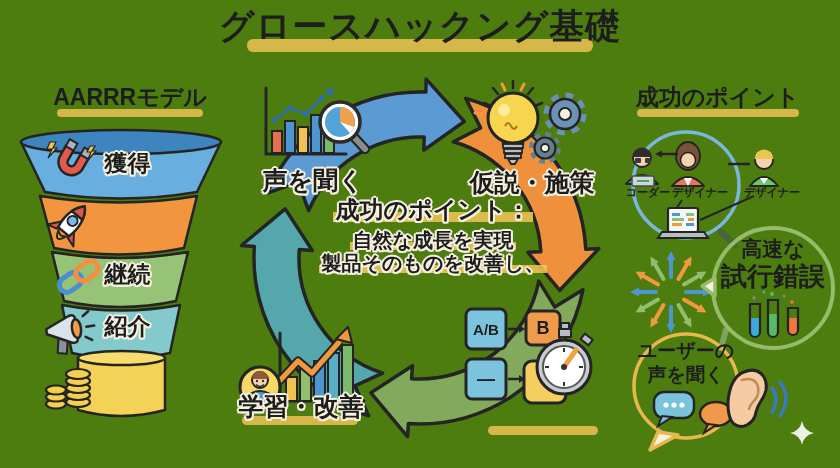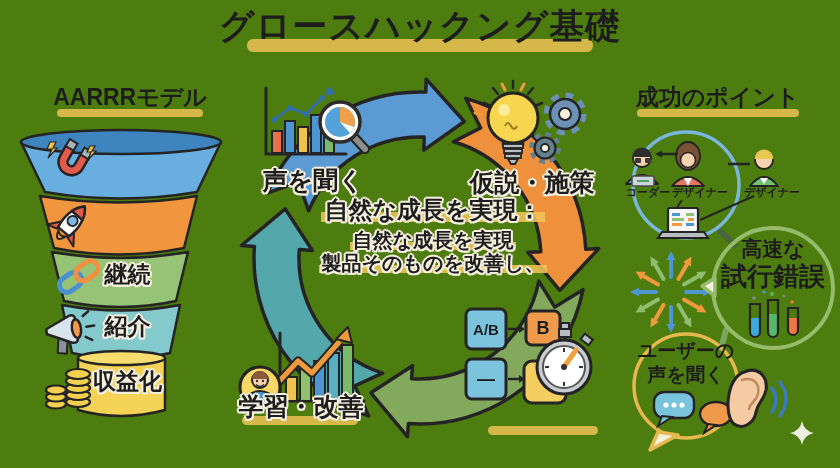--- a/index.html
+++ b/index.html
@@ -36,23 +36,23 @@
       <path d="M6,17 L30,67 Q106,80 182,67 L206,17 Q106,30 6,17 Z" fill="#68aede"></path>
       <ellipse cx="106" cy="17" rx="100" ry="12" fill="#3e85c0"></ellipse>
       <path d="M25,71 Q105,84 182,71 L169,123 Q104,136 39,123 Z" fill="#f2953f"></path>
       <path d="M37,127 Q105,139 173,127 L161,176 Q105,188 49,176 Z" fill="#97c377"></path>
       <path d="M47,180 Q106,191 165,180 L155,228 Q106,239 57,228 Z" fill="#84c9cc"></path>
       <path d="M63,233 L63,285 Q106,297 150,285 L150,233 Q106,243 63,233 Z" fill="#f4d255"></path>
       <ellipse cx="106.5" cy="233" rx="43.5" ry="7" fill="#f7dc6e"></ellipse>
     </g>
   </svg>
 
+  <div class="lbl halo" style="left:70px;top:150px;width:115px;font-size:23px;">獲得</div>
   <div class="lbl halo" style="left:70px;top:261px;width:115px;font-size:23px;">継続</div>
   <div class="lbl halo" style="left:70px;top:313px;width:115px;font-size:23px;">紹介</div>
-  <div class="lbl halo" style="left:70px;top:368px;width:115px;font-size:23px;">収益化</div>
 
   <svg class="abs z2" style="left:44px;top:140px;" width="54" height="46" viewBox="0 0 54 46">
     <g transform="rotate(30 27 23)">
       <path d="M14,10 v12 a13,13 0 0 0 26,0 V10 h-9 v12 a4,4 0 0 1 -8,0 V10 Z" fill="#e25a4c" stroke="#242424" stroke-width="2.5" stroke-linejoin="round"></path>
       <rect x="14" y="3" width="9" height="8" fill="#aab2bb" stroke="#242424" stroke-width="2"></rect>
       <rect x="31" y="3" width="9" height="8" fill="#aab2bb" stroke="#242424" stroke-width="2"></rect>
     </g>
     <polygon points="6,2 12,2 9,8 13,8 4,18 8,9 3,9" fill="#f5c542" stroke="#242424" stroke-width="1.2"></polygon>
     <polygon points="46,6 51,6 48,11 52,11 44,20 47,12 43,12" fill="#f5c542" stroke="#242424" stroke-width="1.2"></polygon>
   </svg>
@@ -210,21 +210,21 @@
     <path d="M16,59.5 q4,4 8,0" fill="none" stroke="#333" stroke-width="1.5"></path>
   </svg>
 
   <div class="lbl halo" style="left:243px;top:166px;width:140px;font-size:25px;">声を聞く</div>
   <div class="lbl halo" style="left:462px;top:168px;width:140px;font-size:25px;">仮説・施策</div>
   <div class="hl-bar" style="left:488px;top:426px;width:110px;height:9px;"></div>
   <div class="hl-bar" style="left:242px;top:416px;width:116px;height:9px;"></div>
   <div class="lbl halo" style="left:236px;top:392px;width:130px;font-size:25px;">学習・改善</div>
 
   <div class="lbl halo" style="left:318px;top:196px;width:230px;">
-    <div style="font-size:24px;margin-bottom:5px;"><span class="marker">自然な成長を実現：</span></div>
+    <div style="font-size:24px;margin-bottom:5px;"><span class="marker">成功のポイント：</span></div>
     <div style="font-size:20px;"><span class="marker">自然な成長を実現</span></div>
     <div style="font-size:20px;margin-bottom:5px;"><span class="marker">製品そのものを改善し、</span></div>
   </div>
 
   <div class="hl-bar" style="left:637px;top:109px;width:162px;height:8px;"></div>
   <div class="lbl" style="left:615px;top:84px;width:205px;font-size:23px;">成功のポイント</div>
 
   <svg class="abs z1" style="left:612px;top:116px;" width="228" height="140" viewBox="0 0 228 140">
     <circle cx="74" cy="69" r="53" fill="none" stroke="#79b7dc" stroke-width="3.5"></circle>
     <path d="M70,84 L64,93" stroke="#242424" stroke-width="2"></path>

